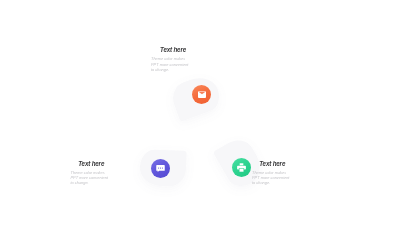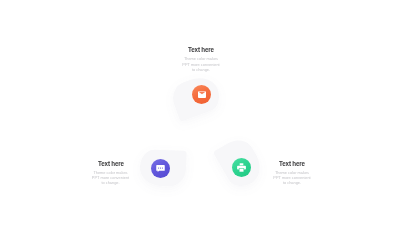--- a/index.html
+++ b/index.html
@@ -3,21 +3,21 @@
 <meta charset="utf-8">
 <style>
   html,body{margin:0;padding:0;}
   body{width:400px;height:225px;background:#ffffff;font-family:"Liberation Sans",sans-serif;overflow:hidden;}
   .slide{position:relative;width:400px;height:225px;background:#fff;}
   .shapes{position:absolute;left:0;top:0;width:400px;height:225px;}
   .circ{position:absolute;width:19px;height:19px;border-radius:50%;display:flex;align-items:center;justify-content:center;}
   .c1{left:192px;top:85px;background:linear-gradient(155deg,#fa8a5c 0%,#f56e3f 45%,#f05f31 100%);}
   .c2{left:151px;top:159px;background:linear-gradient(145deg,#7a72e6 0%,#6359dc 45%,#5247d2 100%);}
   .c3{left:232px;top:158px;background:linear-gradient(145deg,#4ce0a4 0%,#2fd491 45%,#1fc983 100%);}
-  .tb{position:absolute;text-align:center;}
+  .tb{position:absolute;text-align:left;font-style:italic;}
   .tt{font-size:7.6px;font-weight:bold;color:#38383a;letter-spacing:-0.2px;transform:scaleX(0.82);}
   .ts{font-size:3.9px;color:#c3c3c7;line-height:5.05px;margin-top:2.9px;white-space:pre-line;}
   .t-top{left:151px;top:44.6px;width:100px;}
   .t-left{left:70.5px;top:158.5px;width:80px;}
   .t-right{left:252px;top:158.5px;width:80px;}
 </style>
 </head>
 <body>
 
 <div class="slide">

